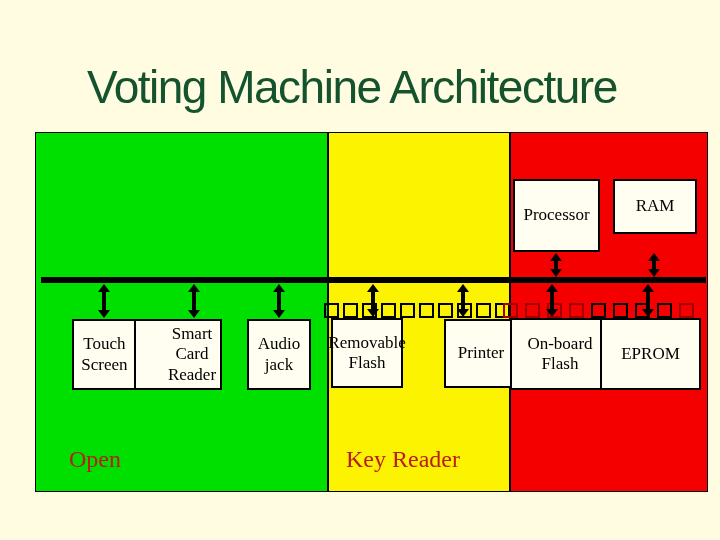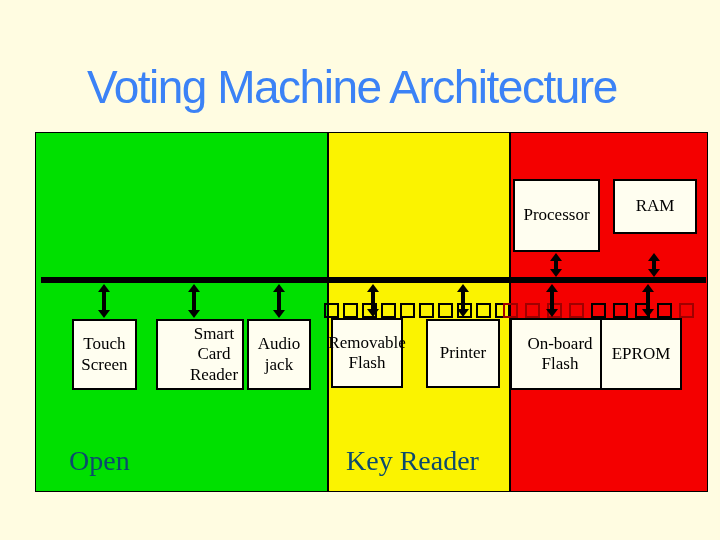--- a/index.html
+++ b/index.html
@@ -7,27 +7,27 @@
     width:720px; height:540px;
     background:#fffce1;
     font-family:"Liberation Serif", serif;
     position:relative; overflow:hidden;
   }
   #stage { position:absolute; left:0; top:0; width:720px; height:540px; }
   .page-title {
     position:absolute; left:87px; top:64px;
     font-family:"Liberation Sans", sans-serif;
     font-size:46px; letter-spacing:-1.5px; line-height:1;
-    color:#3b82f6; white-space:nowrap;
+    color:#14532d; white-space:nowrap;
   }
   .zone {
     position:absolute; border:1px solid #000; box-sizing:border-box;
   }
   .zone-label {
-    position:absolute; font-size:28px; color:#0c4a6e; line-height:1;
+    position:absolute; font-size:24px; color:#b91c1c; line-height:1;
     white-space:nowrap;
   }
   .node-box {
     position:absolute; background:#fffef0; border:2px solid #000;
     box-sizing:border-box;
     display:flex; align-items:center; justify-content:center;
     text-align:center; font-size:17px; line-height:1.2; color:#000;
     white-space:pre-line;
   }
   .bus { position:absolute; background:#000; }
@@ -57,31 +57,31 @@
 <div id="stage">
   <div class="page-title">Voting Machine Architecture</div>
 <div class="zone" style="left: 35px; top: 132px; width: 293px; height: 360px; background: rgb(0, 224, 0);"></div>
     <div class="zone-label" style="left: 69px; top: 447px;">Open</div>
     <div class="zone" style="left: 328px; top: 132px; width: 182px; height: 360px; background: rgb(251, 243, 0);"></div>
     <div class="zone-label" style="left: 346px; top: 447px;">Key Reader</div>
     <div class="zone" style="left: 510px; top: 132px; width: 198px; height: 360px; background: rgb(244, 0, 0);"></div>
     <div class="bus" style="left: 41px; top: 277px; width: 665px; height: 6px;"></div>
     <div class="node-box" style="left: 72px; top: 319px; width: 65px; height: 71px;">Touch
 Screen</div>
-    <div class="node-box" style="left: 156px; top: 319px; width: 88px; height: 71px; padding-left: 28px;">Smart
+    <div class="node-box" style="left: 134px; top: 319px; width: 88px; height: 71px; padding-left: 28px;">Smart
 Card
 Reader</div>
     <div class="node-box" style="left: 247px; top: 319px; width: 64px; height: 71px;">Audio
 jack</div>
     <div class="node-box" style="left: 331px; top: 318px; width: 72px; height: 70px;">Removable
 Flash</div>
-    <div class="node-box" style="left: 426px; top: 319px; width: 74px; height: 69px;">Printer</div>
+    <div class="node-box" style="left: 444px; top: 319px; width: 74px; height: 69px;">Printer</div>
     <div class="node-box" style="left: 510px; top: 318px; width: 100px; height: 72px;">On-board
 Flash</div>
-    <div class="node-box" style="left: 600px; top: 318px; width: 82px; height: 72px;">EPROM</div>
+    <div class="node-box" style="left: 600px; top: 318px; width: 101px; height: 72px;">EPROM</div>
     <div class="node-box" style="left: 513px; top: 179px; width: 87px; height: 73px;">Processor</div>
     <div class="node-box" style="left: 613px; top: 179px; width: 84px; height: 55px;">RAM</div>
     <div class="seal-square" style="left: 324px; top: 303px; width: 15px; height: 15px; border-color: rgb(0, 0, 0);"></div>
     <div class="seal-square" style="left: 343px; top: 303px; width: 15px; height: 15px; border-color: rgb(0, 0, 0);"></div>
     <div class="seal-square" style="left: 362px; top: 303px; width: 15px; height: 15px; border-color: rgb(0, 0, 0);"></div>
     <div class="seal-square" style="left: 381px; top: 303px; width: 15px; height: 15px; border-color: rgb(0, 0, 0);"></div>
     <div class="seal-square" style="left: 400px; top: 303px; width: 15px; height: 15px; border-color: rgb(0, 0, 0);"></div>
     <div class="seal-square" style="left: 419px; top: 303px; width: 15px; height: 15px; border-color: rgb(0, 0, 0);"></div>
     <div class="seal-square" style="left: 438px; top: 303px; width: 15px; height: 15px; border-color: rgb(0, 0, 0);"></div>
     <div class="seal-square" style="left: 457px; top: 303px; width: 15px; height: 15px; border-color: rgb(0, 0, 0);"></div>

